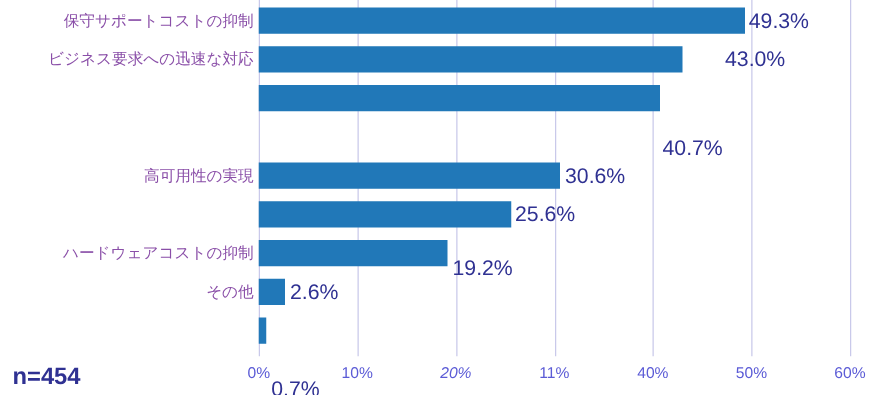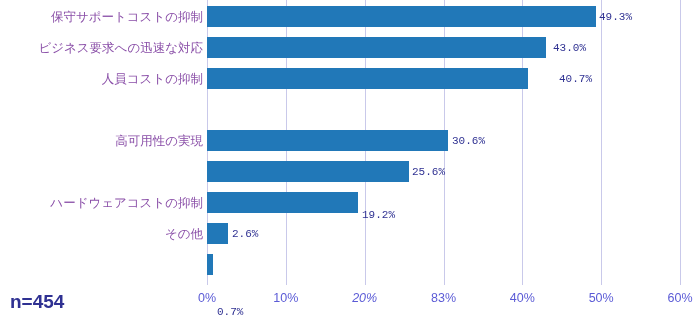--- a/index.html
+++ b/index.html
@@ -75,24 +75,23 @@
     top: 0;
     height: 21px;
     background: #2178b8;
   }
 
   .val-label {
     position: absolute;
     top: 50%;
     transform: translateY(-50%);
     white-space: nowrap;
-    font-size: 11px;
+    font-size: 17px;
     color: #2f3192;
     font-weight: 400;
-    font-family: Liberation Mono, monospace;
   }
 
   
   .tick-label {
     position: absolute;
     top: 291px;
     transform: translateX(-50%);
     font-size: 12.5px;
     color: #5b5bd6;
     white-space: nowrap;
@@ -128,27 +127,26 @@
 
     <div class="row" style="top:6px;">
       <div class="cat-label">保守サポートコストの抑制</div>
       <div class="bar" style="width:388.6px;"></div>
       <div class="val-label" style="left:599px;">49.3%</div>
     </div>
 
     <div class="row" style="top:37px;">
       <div class="cat-label">ビジネス要求への迅速な対応</div>
       <div class="bar" style="width:338.9px;"></div>
-      <div class="val-label" style="left:553px;">43.0%</div>
+      <div class="val-label" style="left:580px;">43.0%</div>
     </div>
 
     <div class="row" style="top:68px;">
-      <div class="cat-label">人員コストの抑制</div>
       <div class="bar" style="width:320.8px;"></div>
-      <div class="val-label" style="left:559px;">40.7%</div>
+      <div class="val-label" style="left:530px;margin-top:40px;">40.7%</div>
     </div>
 
 
     <div class="row" style="top:130px;">
       <div class="cat-label">高可用性の実現</div>
       <div class="bar" style="width:241.2px;"></div>
       <div class="val-label" style="left:452px;">30.6%</div>
     </div>
 
     <div class="row" style="top:161px;">
@@ -172,21 +170,21 @@
       <div class="bar" style="width:5.5px;"></div>
       <div class="val-label" style="left:217px;margin-top:47px;">0.7%</div>
     </div>
 
   </div>
 
   <div>
     <div class="tick-label" style="left:207px;">0%</div>
     <div class="tick-label" style="left:285.8px;">10%</div>
     <div class="tick-label" style="left:364.7px;font-style:italic;">20%</div>
-    <div class="tick-label" style="left:443.5px;">83%</div>
+    <div class="tick-label" style="left:443.5px;">11%</div>
     <div class="tick-label" style="left:522.3px;">40%</div>
     <div class="tick-label" style="left:601.2px;">50%</div>
     <div class="tick-label" style="left:680px;">60%</div>
   </div>
 
   <div class="footnote">n=454</div>
 
 </div>
 
 </body></html>

